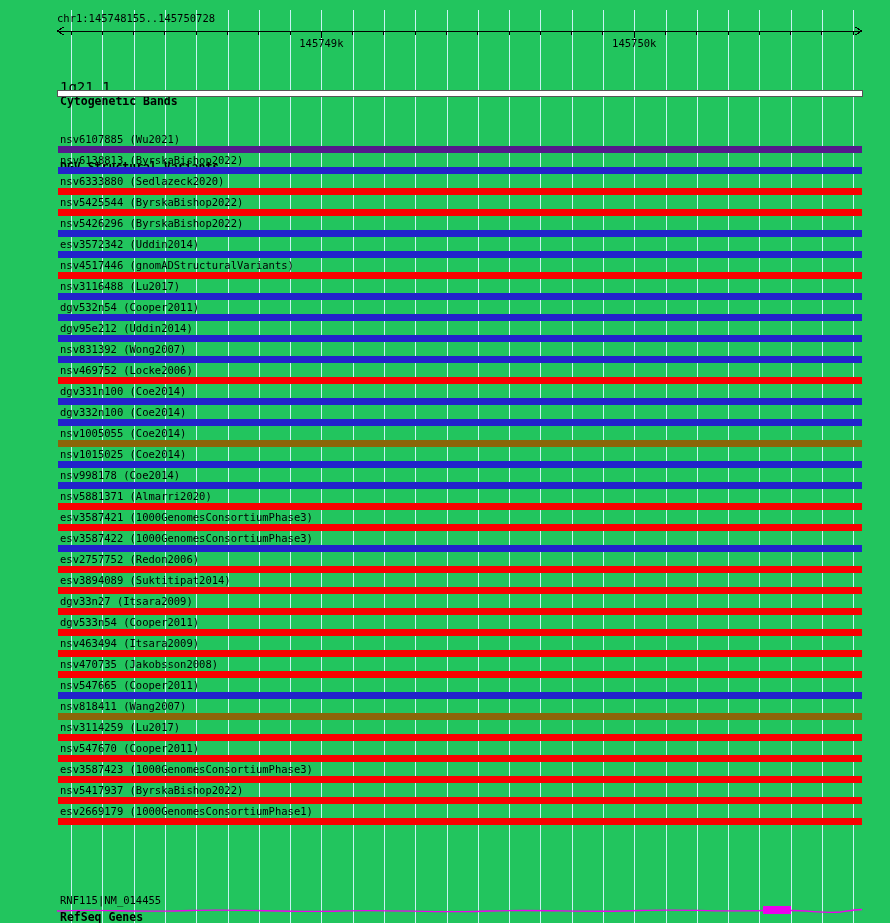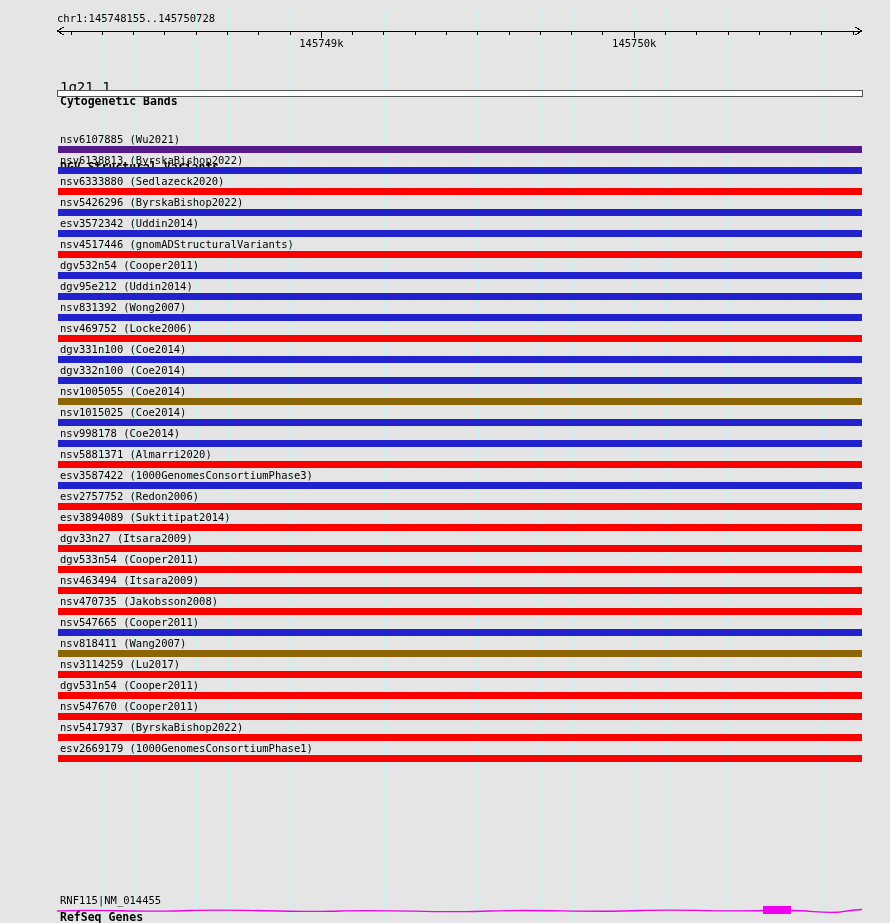--- a/index.html
+++ b/index.html
@@ -2,21 +2,21 @@
 <html><head>
 <meta charset="utf-8">
 <style>
   * { margin:0; padding:0; box-sizing:border-box; }
   html,body { background:#fff; }
   body {
     width:890px; height:923px;
     font-family:"DejaVu Sans Mono", monospace;
     color:#000;
   }
-  .page { position:relative; width:890px; height:923px; background:#e5e5e5; overflow:hidden; }
+  .page { position:relative; width:890px; height:923px; background:#22c55e; overflow:hidden; }
 
   .gridlines { position:absolute; inset:0; pointer-events:none; }
   .gridline { position:absolute; top:10px; bottom:0; width:1px; }
 
   .region-label { position:absolute; left:57px; top:12px; font-size:10.5px; white-space:pre; }
 
   .ruler { position:absolute; left:0; top:9px; }
   .ruler line { stroke:#000; stroke-width:1; shape-rendering:crispEdges; }
   .tick-label { font-family:"DejaVu Sans Mono", monospace; font-size:10.5px; fill:#000; }
 
@@ -122,30 +122,38 @@
       </div>
       <div class="track-row">
         <div class="track-label">nsv6138813 (ByrskaBishop2022)</div>
         <div class="track-bar" style="background: rgb(34, 34, 204);"></div>
       </div>
       <div class="track-row">
         <div class="track-label">nsv6333880 (Sedlazeck2020)</div>
         <div class="track-bar" style="background: rgb(250, 0, 0);"></div>
       </div>
       <div class="track-row">
+        <div class="track-label">nsv5425544 (ByrskaBishop2022)</div>
+        <div class="track-bar" style="background: rgb(250, 0, 0);"></div>
+      </div>
+      <div class="track-row">
         <div class="track-label">nsv5426296 (ByrskaBishop2022)</div>
         <div class="track-bar" style="background: rgb(34, 34, 204);"></div>
       </div>
       <div class="track-row">
         <div class="track-label">esv3572342 (Uddin2014)</div>
         <div class="track-bar" style="background: rgb(34, 34, 204);"></div>
       </div>
       <div class="track-row">
         <div class="track-label">nsv4517446 (gnomADStructuralVariants)</div>
         <div class="track-bar" style="background: rgb(250, 0, 0);"></div>
+      </div>
+      <div class="track-row">
+        <div class="track-label">nsv3116488 (Lu2017)</div>
+        <div class="track-bar" style="background: rgb(34, 34, 204);"></div>
       </div>
       <div class="track-row">
         <div class="track-label">dgv532n54 (Cooper2011)</div>
         <div class="track-bar" style="background: rgb(34, 34, 204);"></div>
       </div>
       <div class="track-row">
         <div class="track-label">dgv95e212 (Uddin2014)</div>
         <div class="track-bar" style="background: rgb(34, 34, 204);"></div>
       </div>
       <div class="track-row">
@@ -174,20 +182,24 @@
       </div>
       <div class="track-row">
         <div class="track-label">nsv998178 (Coe2014)</div>
         <div class="track-bar" style="background: rgb(34, 34, 204);"></div>
       </div>
       <div class="track-row">
         <div class="track-label">nsv5881371 (Almarri2020)</div>
         <div class="track-bar" style="background: rgb(250, 0, 0);"></div>
       </div>
       <div class="track-row">
+        <div class="track-label">esv3587421 (1000GenomesConsortiumPhase3)</div>
+        <div class="track-bar" style="background: rgb(250, 0, 0);"></div>
+      </div>
+      <div class="track-row">
         <div class="track-label">esv3587422 (1000GenomesConsortiumPhase3)</div>
         <div class="track-bar" style="background: rgb(34, 34, 204);"></div>
       </div>
       <div class="track-row">
         <div class="track-label">esv2757752 (Redon2006)</div>
         <div class="track-bar" style="background: rgb(250, 0, 0);"></div>
       </div>
       <div class="track-row">
         <div class="track-label">esv3894089 (Suktitipat2014)</div>
         <div class="track-bar" style="background: rgb(250, 0, 0);"></div>
@@ -214,25 +226,25 @@
       </div>
       <div class="track-row">
         <div class="track-label">nsv818411 (Wang2007)</div>
         <div class="track-bar" style="background: rgb(139, 101, 8);"></div>
       </div>
       <div class="track-row">
         <div class="track-label">nsv3114259 (Lu2017)</div>
         <div class="track-bar" style="background: rgb(250, 0, 0);"></div>
       </div>
       <div class="track-row">
-        <div class="track-label">dgv531n54 (Cooper2011)</div>
-        <div class="track-bar" style="background: rgb(250, 0, 0);"></div>
-      </div>
-      <div class="track-row">
         <div class="track-label">nsv547670 (Cooper2011)</div>
+        <div class="track-bar" style="background: rgb(250, 0, 0);"></div>
+      </div>
+      <div class="track-row">
+        <div class="track-label">esv3587423 (1000GenomesConsortiumPhase3)</div>
         <div class="track-bar" style="background: rgb(250, 0, 0);"></div>
       </div>
       <div class="track-row">
         <div class="track-label">nsv5417937 (ByrskaBishop2022)</div>
         <div class="track-bar" style="background: rgb(250, 0, 0);"></div>
       </div>
       <div class="track-row">
         <div class="track-label">esv2669179 (1000GenomesConsortiumPhase1)</div>
         <div class="track-bar" style="background: rgb(250, 0, 0);"></div>
       </div>

